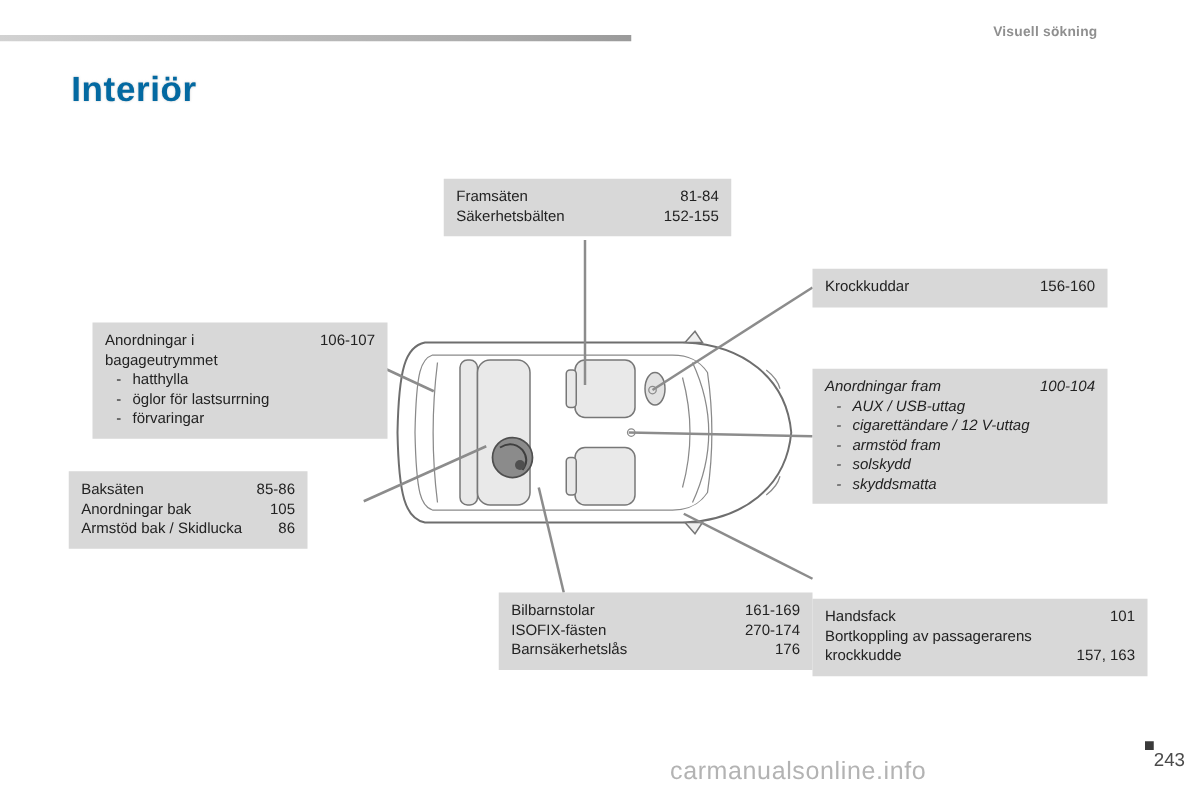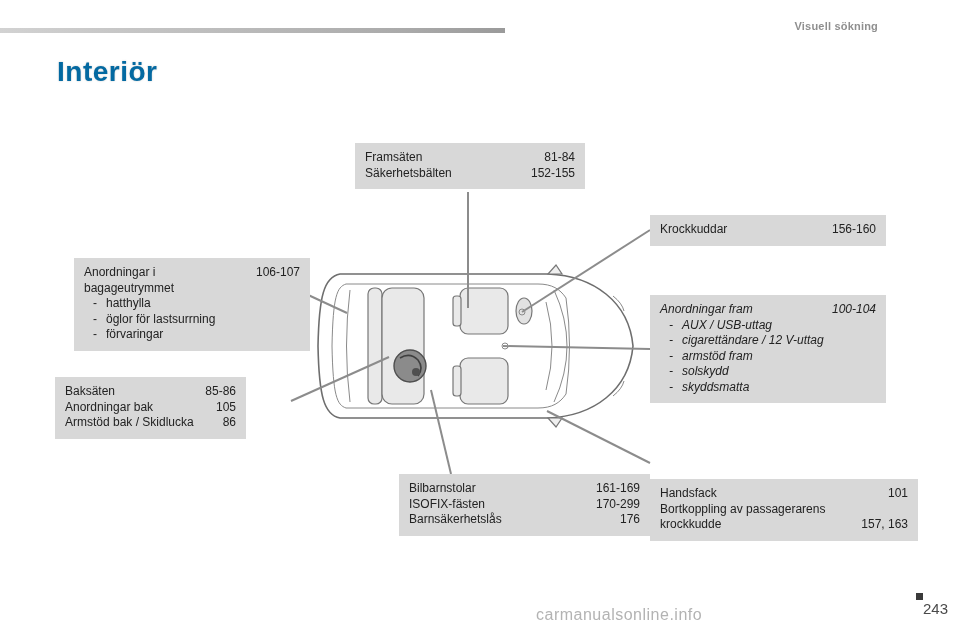--- a/index.html
+++ b/index.html
@@ -62,21 +62,21 @@
   .page-marker {
     position:absolute; right:37px; top:593px;
     width:7px; height:7px; background:#3a3a3a;
   }
   .page-number {
     position:absolute; right:12px; top:600px;
     font-size:15px; color:#4a4a4a;
   }
   .watermark {
     position:absolute; left:536px; top:606px;
-    font-size:16px; color:#b3b3b3; letter-spacing:.5px;text-align:right;
+    font-size:20px; color:#b3b3b3; letter-spacing:.5px;text-align:right;
   }
 </style>
 </head>
 <body>
 
 <div class="top-bar"></div>
 <div class="section-label">Visuell sökning</div>
 <div class="page-title">Interiör</div>
 
 <div class="car-wrap">
@@ -196,21 +196,21 @@
   </div>
 </div>
 
 <div class="callout" id="callout-bilbarnstolar">
   <div class="row">
     <span class="label">Bilbarnstolar</span>
     <span class="pages">161-169</span>
   </div>
   <div class="row">
     <span class="label">ISOFIX-fästen</span>
-    <span class="pages">170-299</span>
+    <span class="pages">270-174</span>
   </div>
   <div class="row">
     <span class="label">Barnsäkerhetslås</span>
     <span class="pages">176</span>
   </div>
 </div>
 
 <div class="page-marker"></div>
 <div class="page-number">243</div>
 <div class="watermark">carmanualsonline.info</div>

